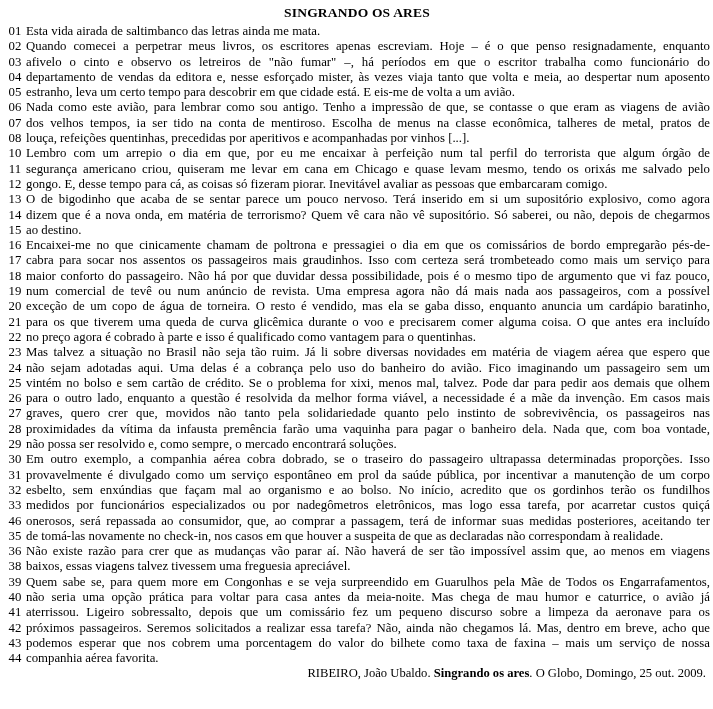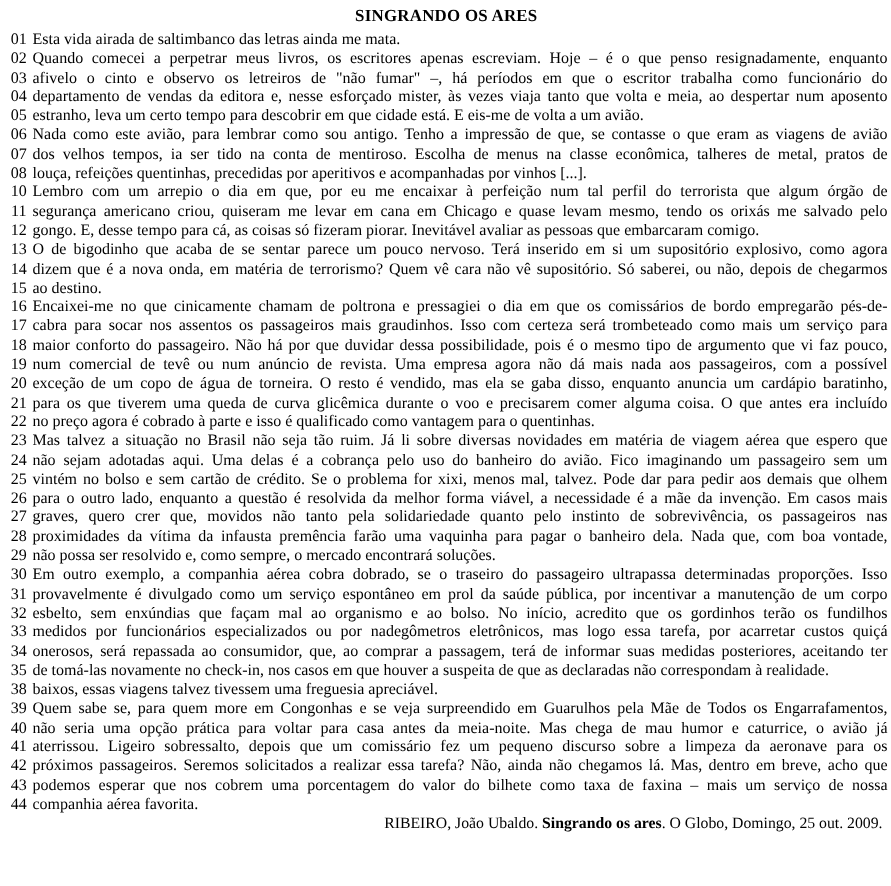--- a/index.html
+++ b/index.html
@@ -185,26 +185,30 @@
       </div>
       <div class="line just">
         <span class="num">32</span>
         <span class="txt"><span>esbelto, sem enxúndias que façam mal ao organismo e ao bolso. No início, acredito que os gordinhos terão os fundilhos</span></span>
       </div>
       <div class="line just">
         <span class="num">33</span>
         <span class="txt"><span>medidos por funcionários especializados ou por nadegômetros eletrônicos, mas logo essa tarefa, por acarretar custos quiçá</span></span>
       </div>
       <div class="line just">
-        <span class="num">34</span>
+        <span class="num">46</span>
         <span class="txt"><span>onerosos, será repassada ao consumidor, que, ao comprar a passagem, terá de informar suas medidas posteriores, aceitando ter</span></span>
       </div>
       <div class="line">
         <span class="num">35</span>
         <span class="txt"><span>de tomá-las novamente no </span><span class="i">check-in</span><span>, nos casos em que houver a suspeita de que as declaradas não correspondam à realidade.</span></span>
+      </div>
+      <div class="line just">
+        <span class="num">36</span>
+        <span class="txt"><span>Não existe razão para crer que as mudanças vão parar aí. Não haverá de ser tão impossível assim que, ao menos em viagens</span></span>
       </div>
       <div class="line">
         <span class="num">38</span>
         <span class="txt"><span>baixos, essas viagens talvez tivessem uma freguesia apreciável.</span></span>
       </div>
       <div class="line just">
         <span class="num">39</span>
         <span class="txt"><span>Quem sabe se, para quem more em Congonhas e se veja surpreendido em Guarulhos pela Mãe de Todos os Engarrafamentos,</span></span>
       </div>
       <div class="line just">

